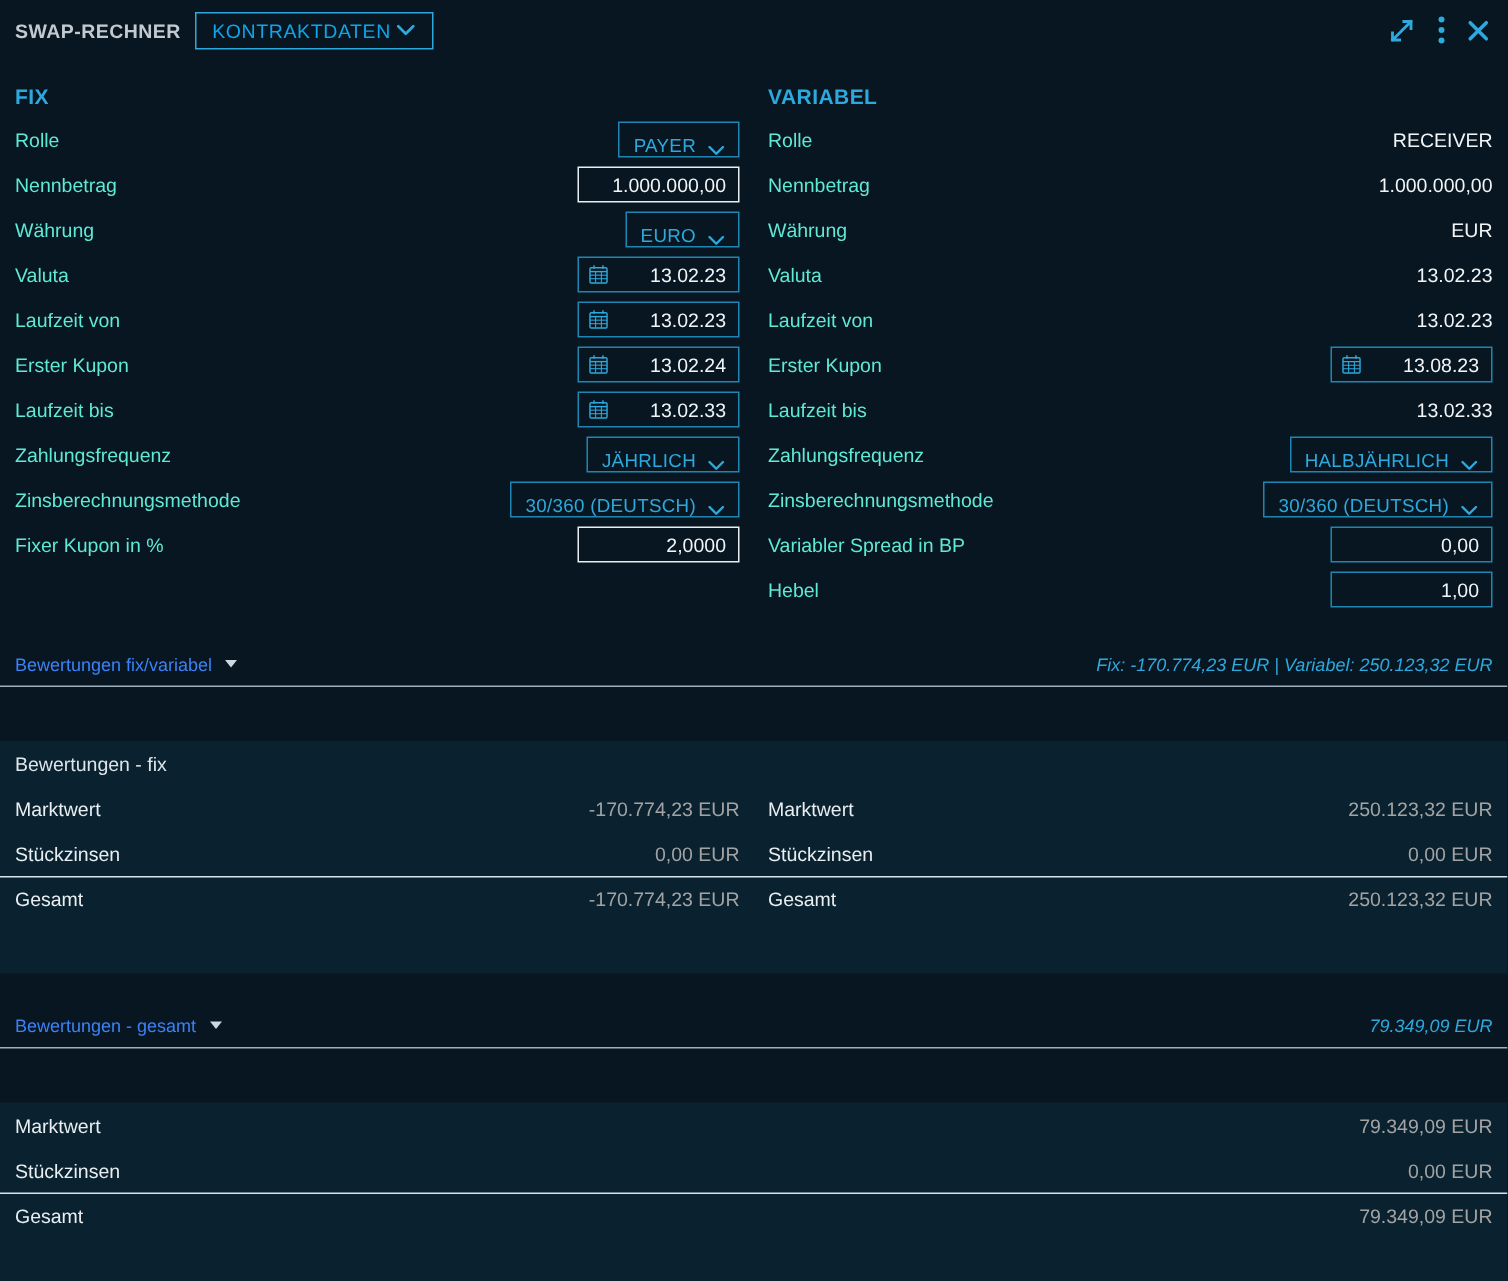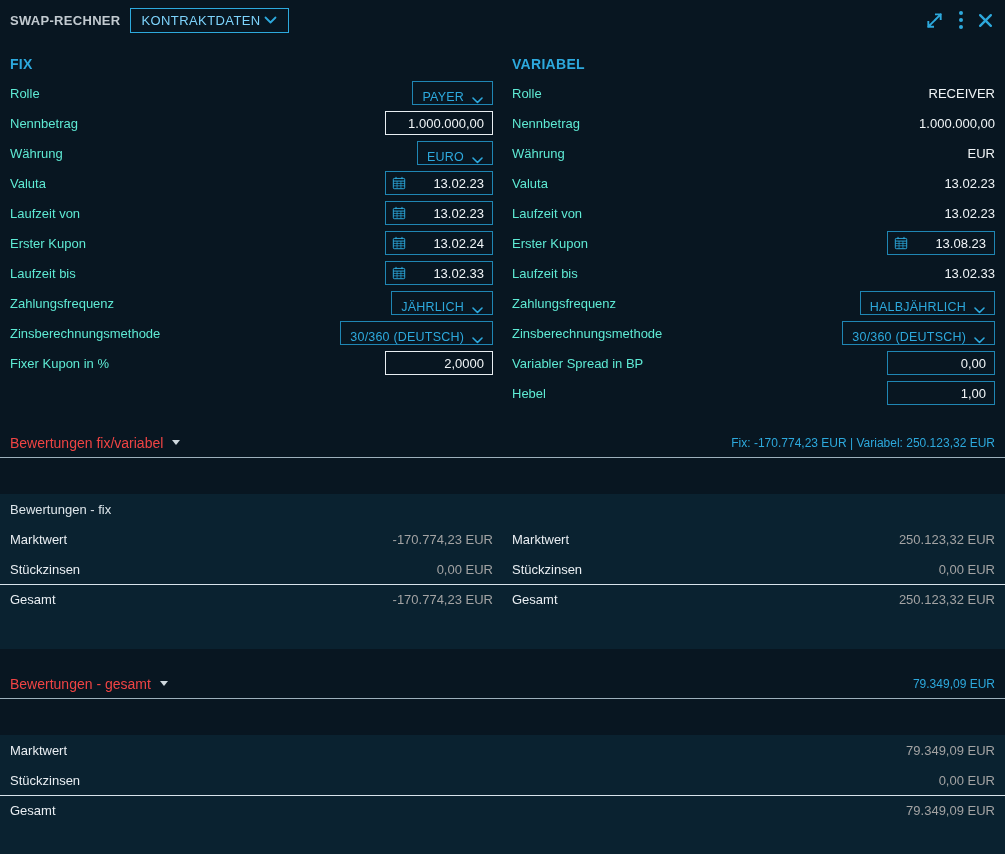--- a/index.html
+++ b/index.html
@@ -8,21 +8,21 @@
     background:#081621;
     font-family:"Liberation Sans", sans-serif;
     color:#e9eef2;
     font-size:13px;
   }
   
   .titlebar { height:40px; display:flex; align-items:center; padding:0 12px 0 10px; }
   .app-title { color:#c2cad0; font-weight:bold; font-size:13px; letter-spacing:.3px; }
   .view-btn {
     margin-left:9px; display:inline-flex; align-items:center; gap:3px;
-    border:1px solid #2da9dd; color:#7dd3fc; background:transparent;
+    border:1px solid #2da9dd; color:#0ea5e9; background:transparent;
     height:25px; padding:0 11px; font-size:13px; letter-spacing:.4px; cursor:pointer;
     font-family:"Liberation Sans", sans-serif;
   }
   .spacer { flex:1; }
   .tb-icons { display:flex; align-items:center; gap:15px; }
   .icon-btn { background:none; border:none; cursor:pointer; color:#2da9dd; display:flex; align-items:center; justify-content:center; padding:0; }
   .dots { display:flex; flex-direction:column; gap:3px; }
   .dots i { width:4px; height:4px; border-radius:50%; background:#2da9dd; display:block; }
   
   .form-grid { display:grid; grid-template-columns:1fr 1fr; column-gap:19px; padding:14px 10px 0 10px; }
@@ -49,23 +49,23 @@
   }
   .date-field .cal { color:#2da9dd; display:flex; }
   .date-field .dval { flex:1; text-align:right; color:#f1f5f7; }
   
   .val-section { margin-top:20px; }
   .sec-header {
     height:30px; display:flex; align-items:center; justify-content:space-between;
     padding:0 10px; border-bottom:1px solid #9db0bc;
   }
   .sec-title { display:flex; align-items:center; gap:9px; cursor:pointer; }
-  .sec-title span { font-size:14px; color:#ef4444; }
+  .sec-title span { font-size:12px; color:#3b82f6; }
   .caret { width:0; height:0; border-left:4px solid transparent; border-right:4px solid transparent; border-top:5px solid #cfd8de; }
-  .sec-summary { color:#2da9dd; font-size:12px; }
+  .sec-summary { color:#2da9dd; font-style:italic; font-size:12px; }
   .block { background:#0a2230; padding-bottom:35px;margin-top:36px; }
   .trow2 { display:grid; grid-template-columns:1fr 1fr; column-gap:19px; padding:0 10px; height:30px; }
   .tcell { display:flex; align-items:center; justify-content:space-between; }
   .trow1 { display:flex; align-items:center; justify-content:space-between; padding:0 10px; height:30px; }
   .thead-text { color:#dde5ea; }
   .tval { text-align:right; color:#a3a3a3; }
   .total-sep { border-top:1px solid #d8e3eb; }
 </style>
 </head>
 <body>

